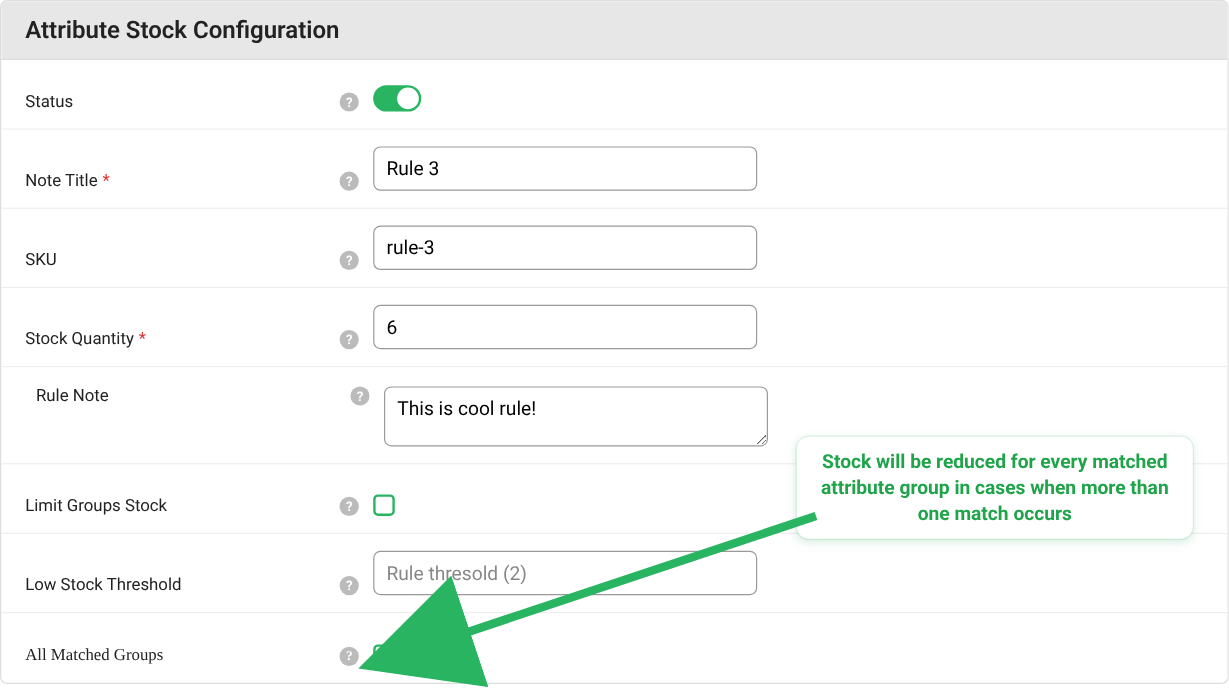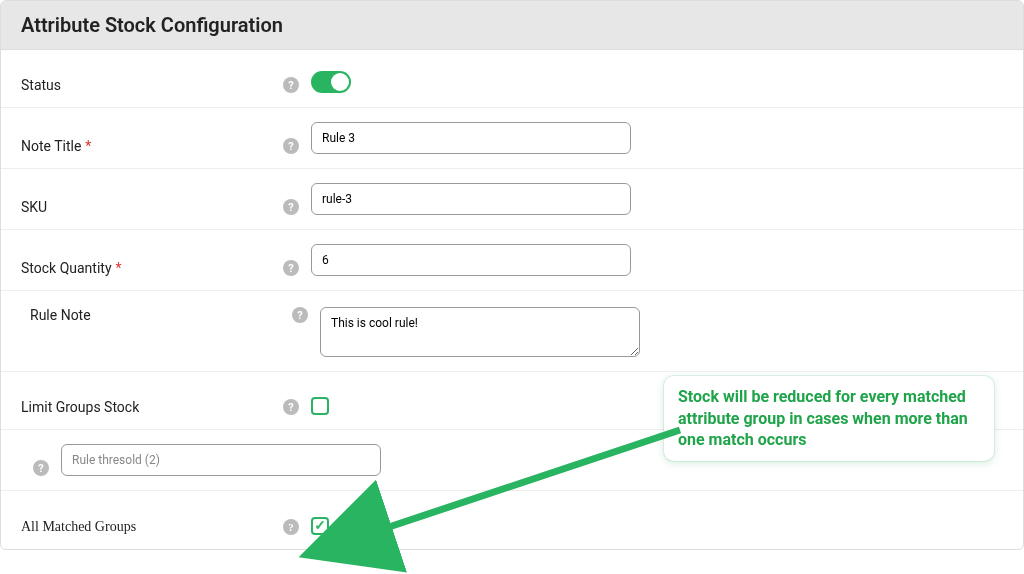--- a/index.html
+++ b/index.html
@@ -65,21 +65,21 @@
   .control-col {
     flex: 1;
     display: flex;
     align-items: flex-start;
   }
   .txt, .ta {
     width: 320px;
     padding: 8px 10px;
     border: 1px solid #999;
     border-radius: 6px;
-    font-size: 12px;
+    font-size: 16px;
     font-family: inherit;
     background:#fff;
   }
   .txt::placeholder { color:#888; }
   .ta { height: 50px; resize: both; }
   
   .toggle {
     width: 40px; height: 22px;
     background: #28b461;
     border-radius: 11px;
@@ -108,26 +108,26 @@
     content: "✓";
     color: #28b461;
     font-size: 14px;
     font-weight: bold;
     line-height: 1;
   }
   
   .callout {
     position: absolute;
     right: 30px;
-    top: 376px;
+    top: 364px;
     width: 330px;
     background: #fff;
     border-radius: 10px;
     padding: 10px 14px;
-    text-align: left;
+    text-align: center;
     color: #1fa44a;
     font-weight: 700;
     font-size: 16px;
     line-height: 1.35;
     box-shadow: 0 2px 8px rgba(80,180,120,.25), 0 0 0 1px rgba(80,180,120,.15);
   }
   
   .arrow-layer {
     position:absolute;
     left:0; top:0;
@@ -211,20 +211,23 @@
     </div>
     <div class="help-col">
       <span class="help-icon">?</span>
     </div>
     <div class="control-col">
       <span class="cb"></span>
     </div>
   </div>
 
   <div class="row">
+    <div class="label-col">
+      <span>Low Stock Threshold</span>
+    </div>
     <div class="help-col">
       <span class="help-icon">?</span>
     </div>
     <div class="control-col">
       <input class="txt" type="text" placeholder="Rule thresold (2)" style="">
     </div>
   </div>
 
   <div class="row" style="border-bottom:none;font-family:Liberation Serif, serif;">
     <div class="label-col">

